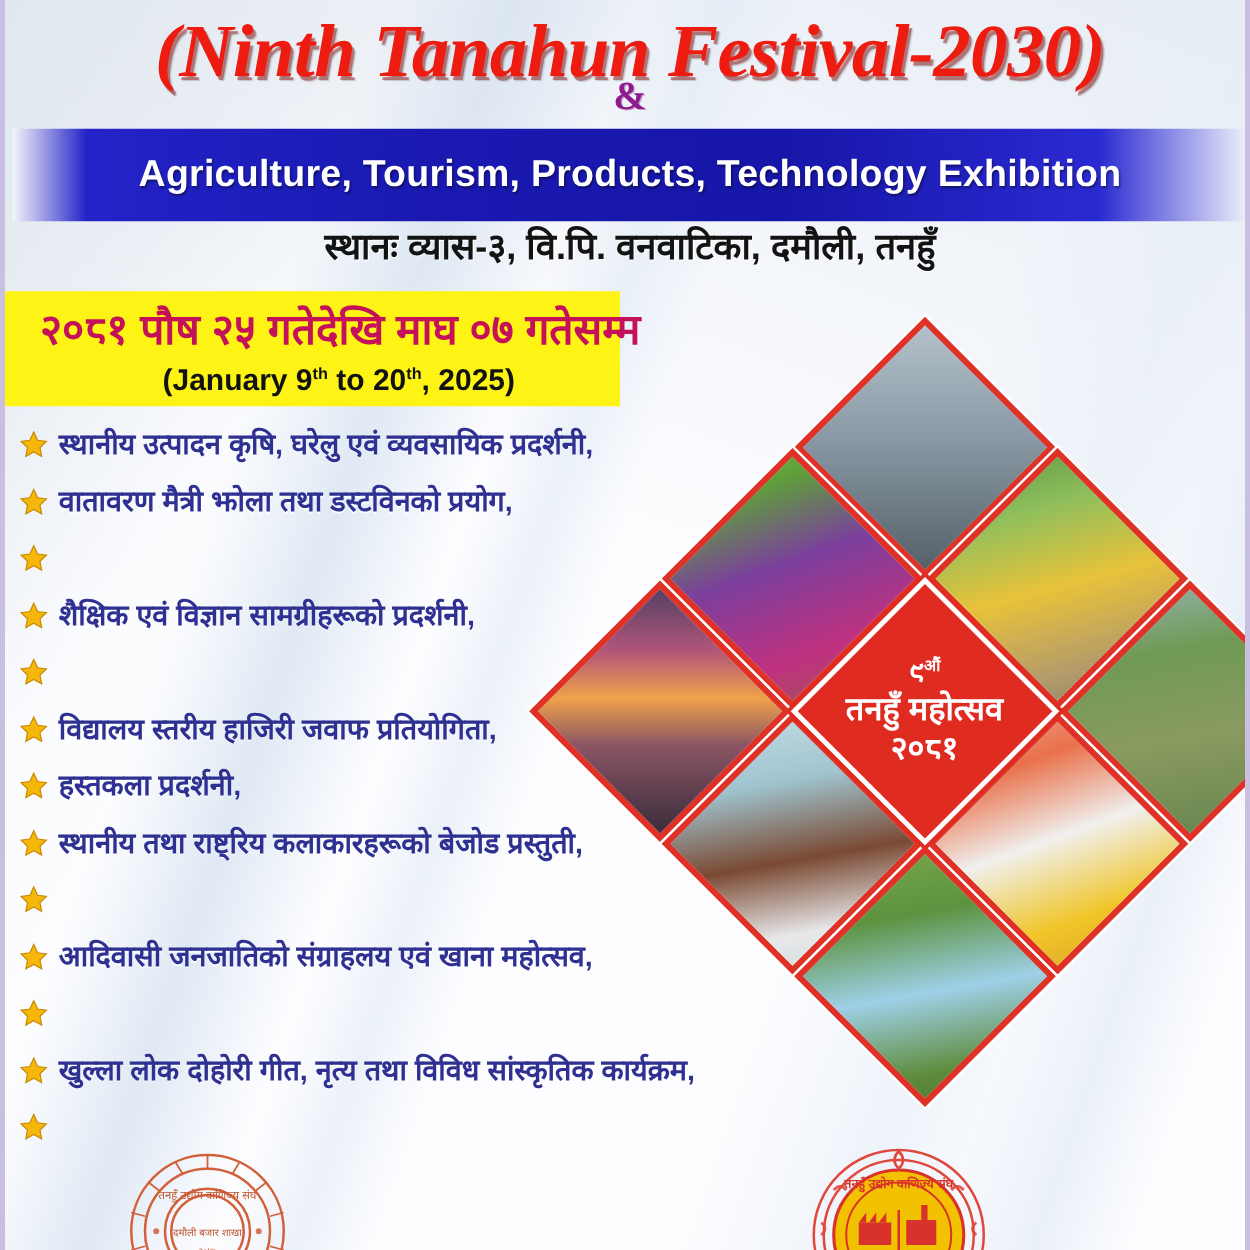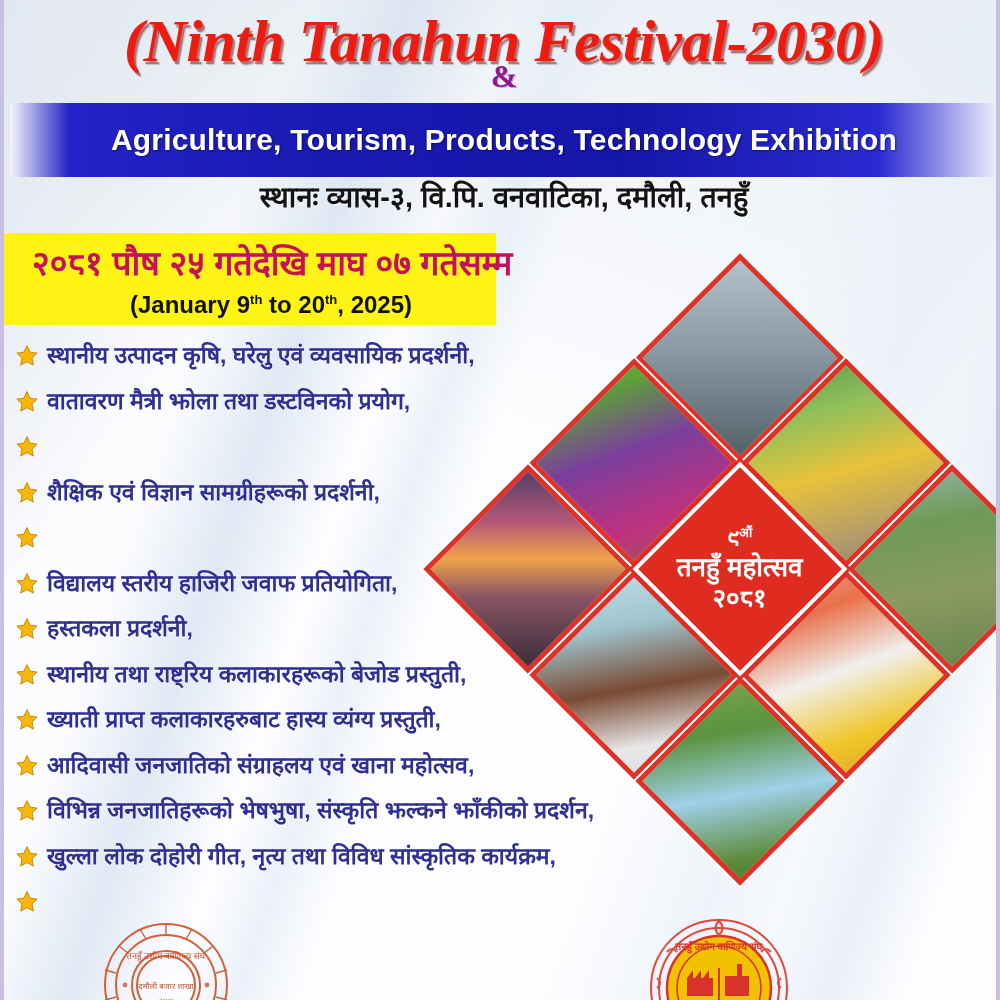--- a/index.html
+++ b/index.html
@@ -234,33 +234,31 @@
     <li>
       <svg class="star" viewBox="0 0 24 24">
           <path d="M12 1.6l3.1 6.6 7 .9-5.1 4.9 1.3 7.1L12 17.6 5.7 21.1 7 14 1.9 9.1l7-.9z" fill="#f5b70a" stroke="#c98a06" stroke-width="1"></path>
         </svg>
       <span class="bullet-text">स्थानीय तथा राष्ट्रिय कलाकारहरूको बेजोड प्रस्तुती,</span>
     </li>
     <li>
       <svg class="star" viewBox="0 0 24 24">
           <path d="M12 1.6l3.1 6.6 7 .9-5.1 4.9 1.3 7.1L12 17.6 5.7 21.1 7 14 1.9 9.1l7-.9z" fill="#f5b70a" stroke="#c98a06" stroke-width="1"></path>
         </svg>
-      <span class="bullet-text">ख्याती प्राप्त कलाकारहरुबाट हास्य व्यंग्य प्रस्तुती,</span>
     </li>
     <li>
       <svg class="star" viewBox="0 0 24 24">
           <path d="M12 1.6l3.1 6.6 7 .9-5.1 4.9 1.3 7.1L12 17.6 5.7 21.1 7 14 1.9 9.1l7-.9z" fill="#f5b70a" stroke="#c98a06" stroke-width="1"></path>
         </svg>
       <span class="bullet-text">आदिवासी जनजातिको संग्राहलय एवं खाना महोत्सव,</span>
     </li>
     <li>
       <svg class="star" viewBox="0 0 24 24">
           <path d="M12 1.6l3.1 6.6 7 .9-5.1 4.9 1.3 7.1L12 17.6 5.7 21.1 7 14 1.9 9.1l7-.9z" fill="#f5b70a" stroke="#c98a06" stroke-width="1"></path>
         </svg>
-      <span class="bullet-text">विभिन्न जनजातिहरूको भेषभुषा, संस्कृति झल्कने झाँकीको प्रदर्शन,</span>
     </li>
     <li>
       <svg class="star" viewBox="0 0 24 24">
           <path d="M12 1.6l3.1 6.6 7 .9-5.1 4.9 1.3 7.1L12 17.6 5.7 21.1 7 14 1.9 9.1l7-.9z" fill="#f5b70a" stroke="#c98a06" stroke-width="1"></path>
         </svg>
       <span class="bullet-text">खुल्ला लोक दोहोरी गीत, नृत्य तथा विविध सांस्कृतिक कार्यक्रम,</span>
     </li>
     <li>
       <svg class="star" viewBox="0 0 24 24">
           <path d="M12 1.6l3.1 6.6 7 .9-5.1 4.9 1.3 7.1L12 17.6 5.7 21.1 7 14 1.9 9.1l7-.9z" fill="#f5b70a" stroke="#c98a06" stroke-width="1"></path>

